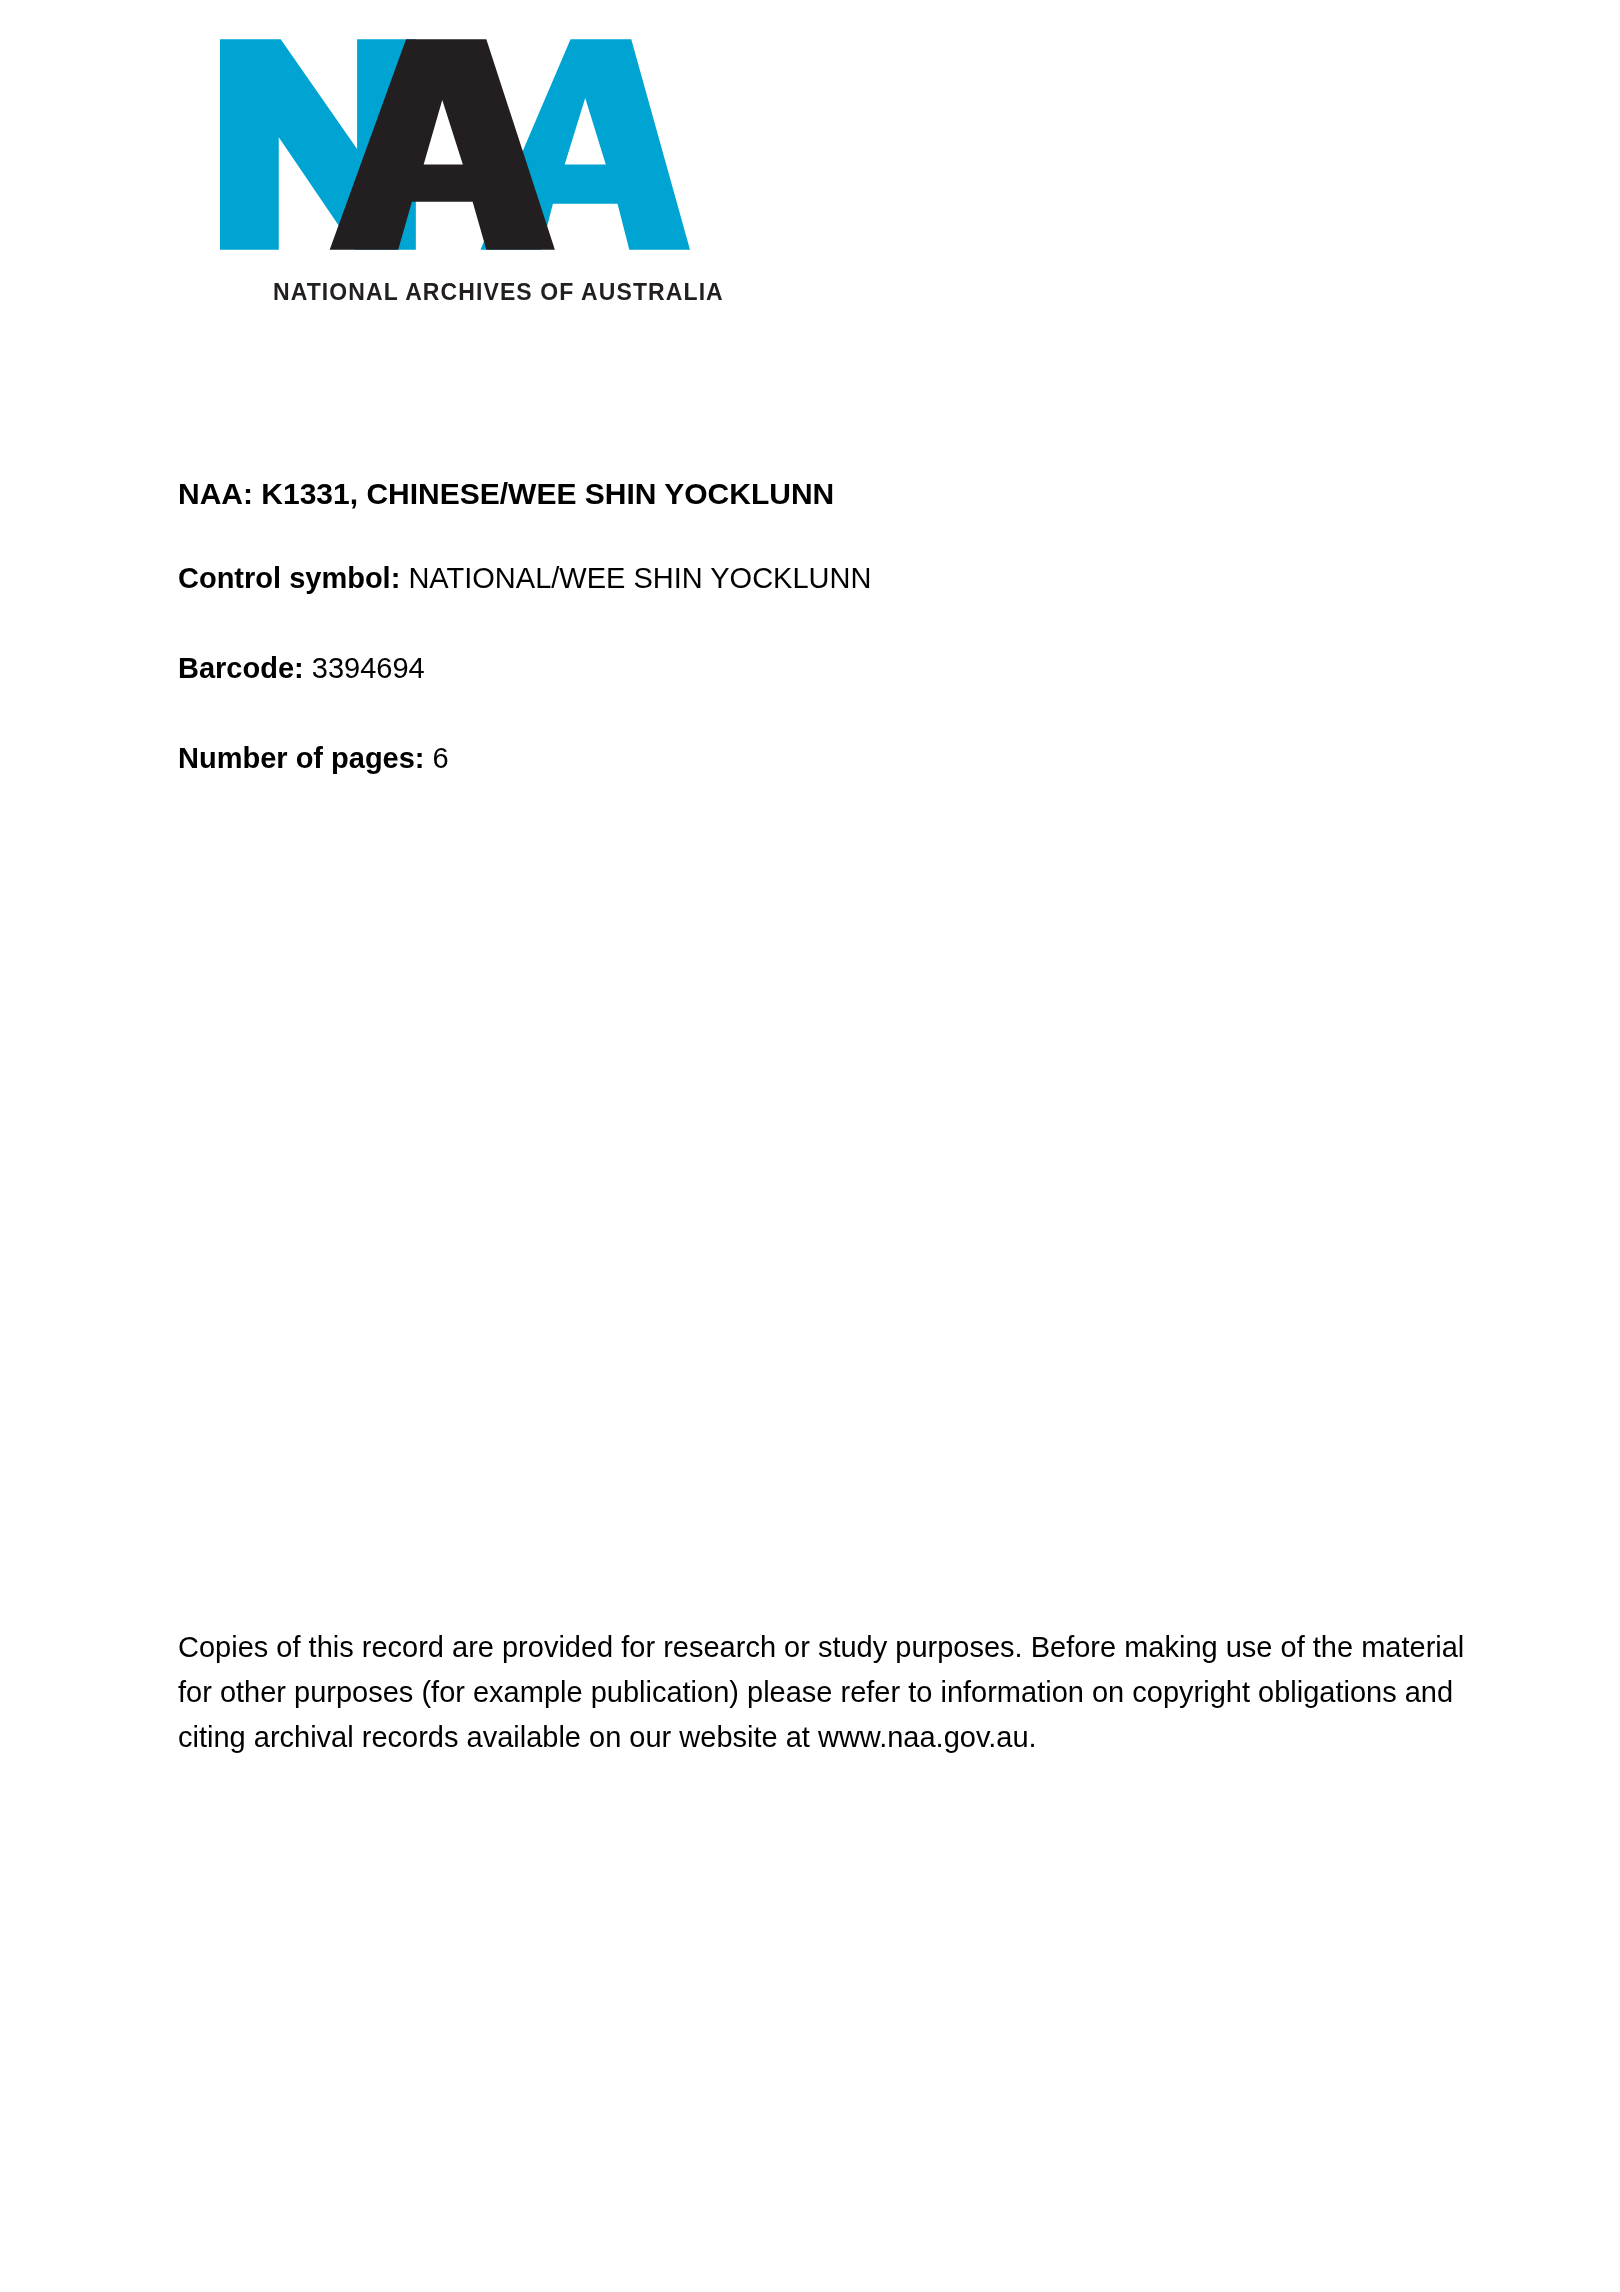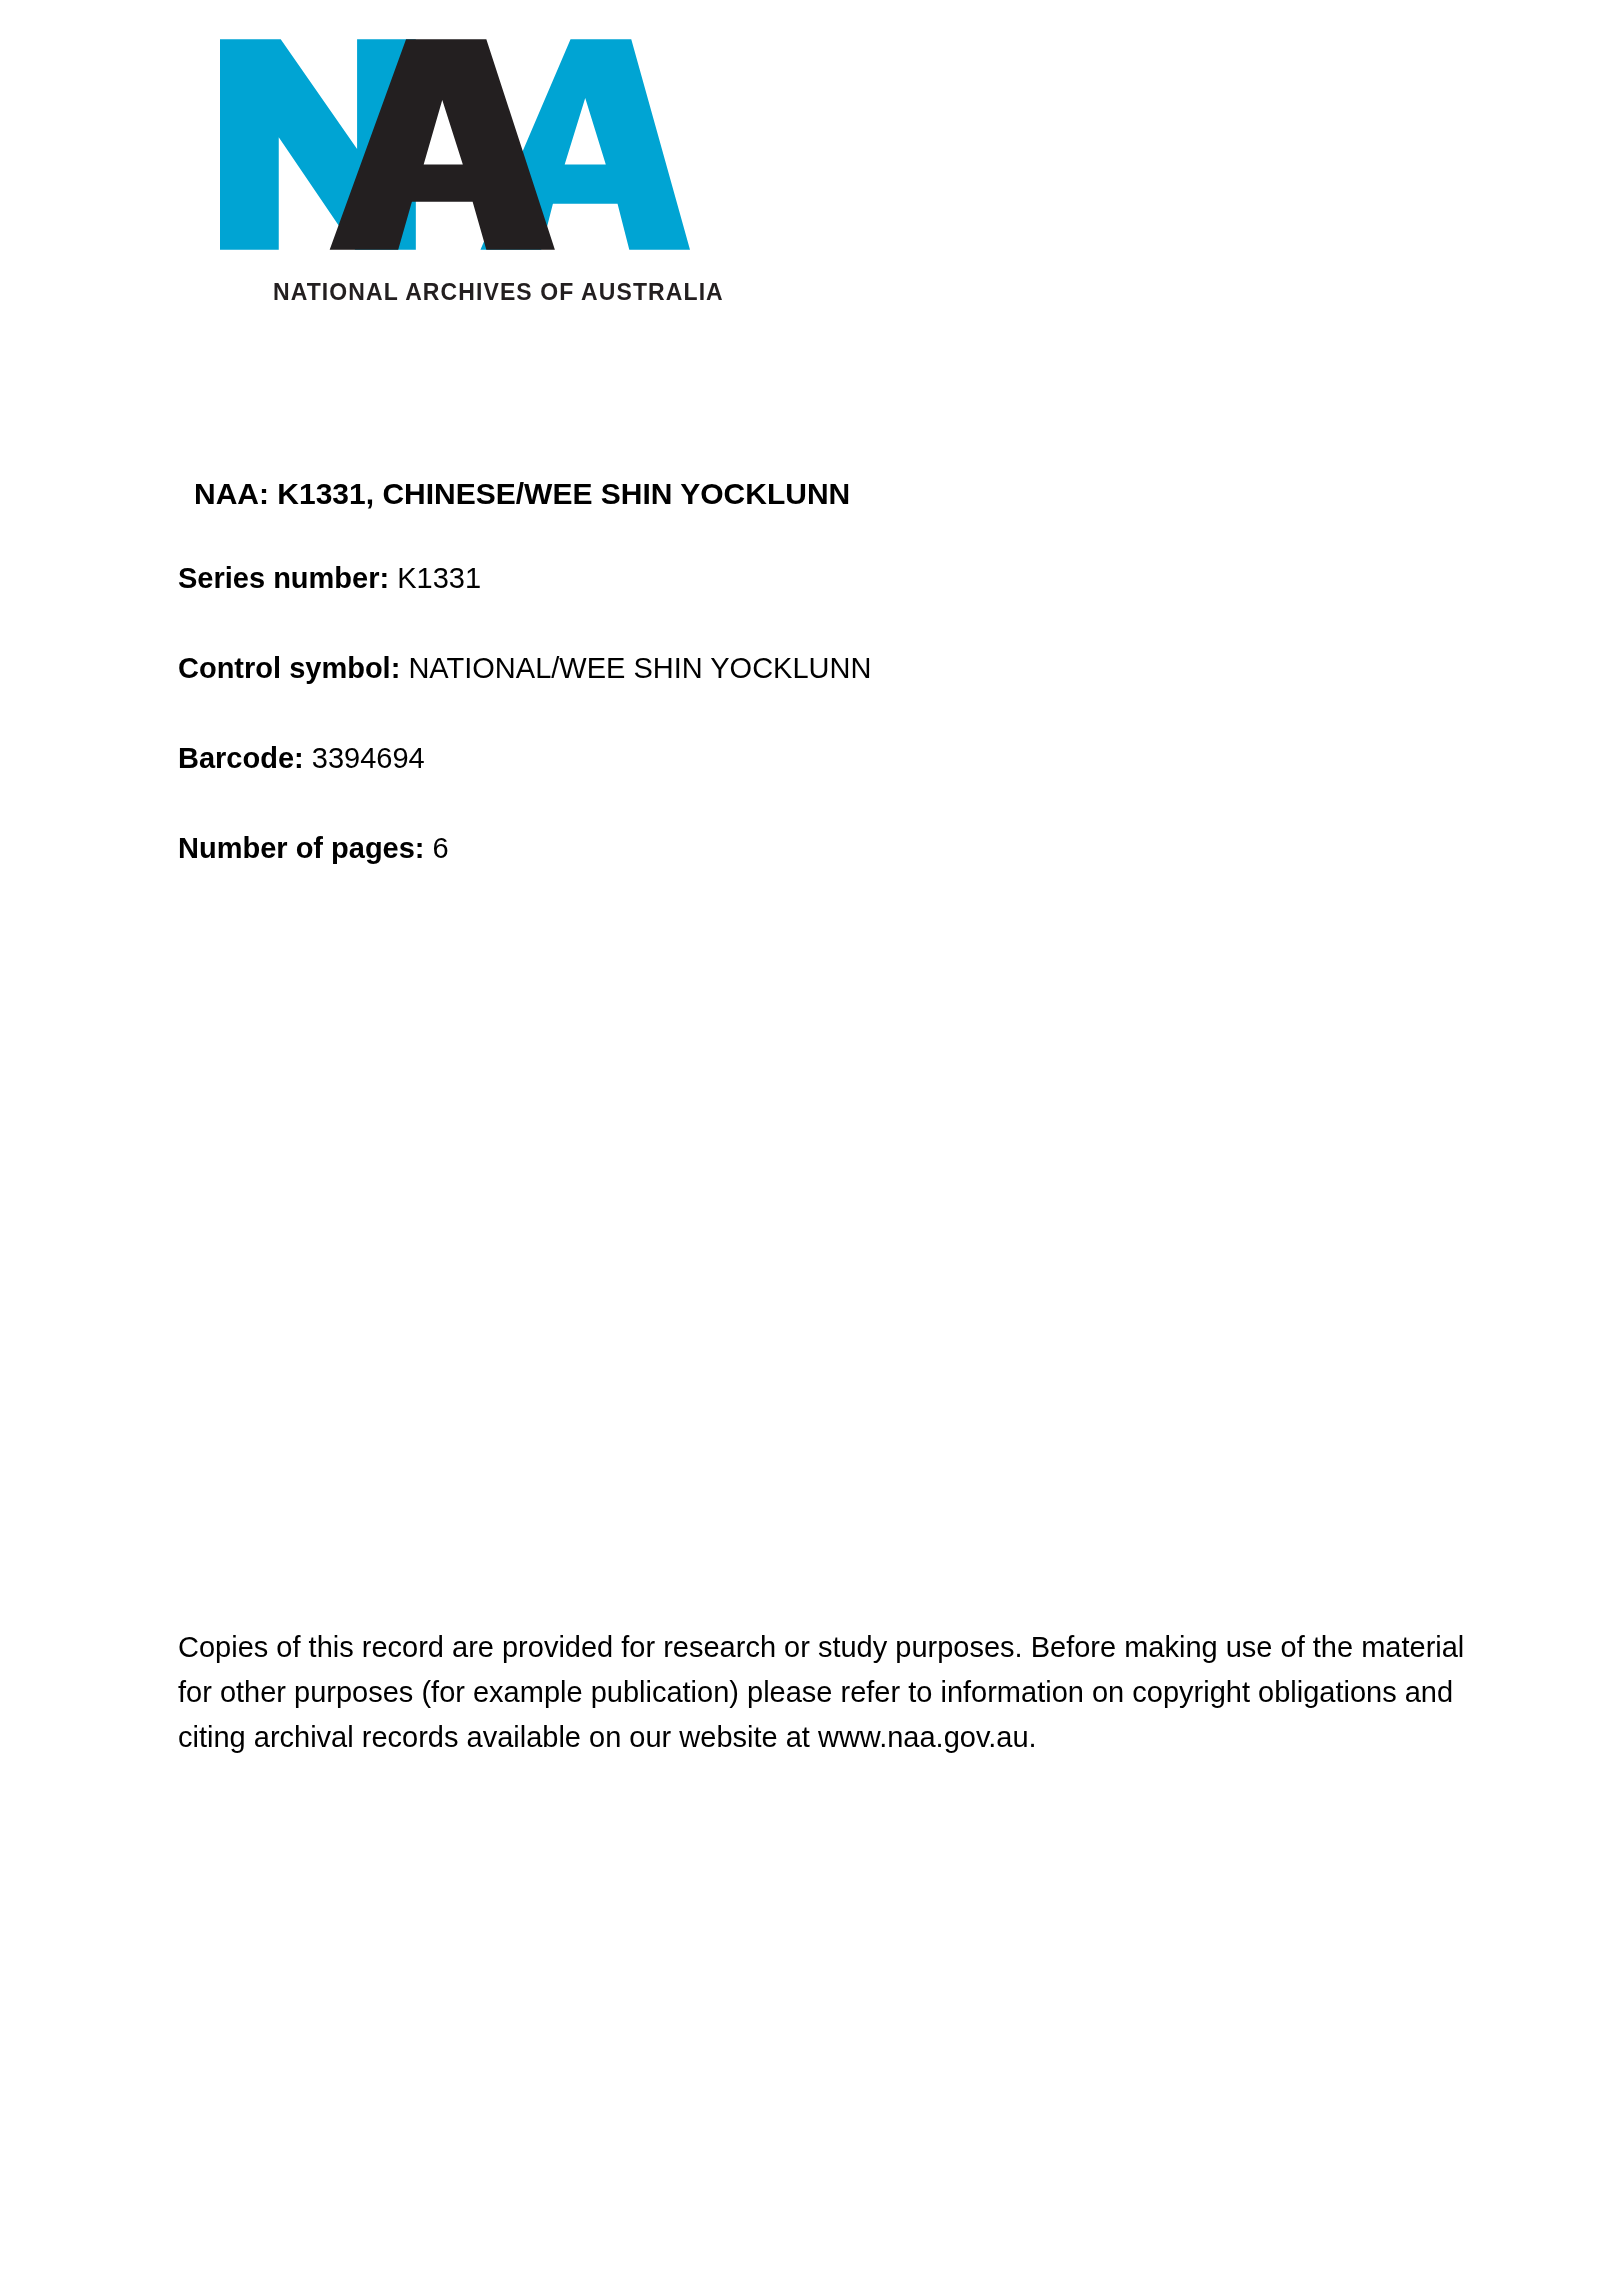--- a/index.html
+++ b/index.html
@@ -59,21 +59,21 @@
     position: absolute;
     left: 178px;
     top: 476px;
     width: 1294px;
   }
 
   .doc-title {
     font-size: 30px;
     font-weight: bold;
     line-height: 1.22;
-    margin: 0 0 47px 16px;
+    margin: 0 0 47px 0;
     color: #000;
   }
 
   .meta-row {
     font-size: 29px;
     line-height: 1.25;
     margin: 0 0 54px 0;
     color: #000;
   }
   .meta-row:last-child { margin-bottom: 0; }
@@ -123,23 +123,20 @@
       </svg>
     </div>
 
     <div class="logo-tagline">NATIONAL ARCHIVES OF AUSTRALIA</div>
   </div>
 
   <div class="content">
 
     <h1 class="doc-title">NAA: K1331, CHINESE/WEE SHIN YOCKLUNN</h1>
 
-    <p class="meta-row">
-      <span class="meta-label">Series number:</span><span> </span><span class="meta-value">K1331</span>
-    </p>
 
     <p class="meta-row">
       <span class="meta-label">Control symbol:</span><span> </span><span class="meta-value">NATIONAL/WEE SHIN YOCKLUNN</span>
     </p>
 
     <p class="meta-row">
       <span class="meta-label">Barcode:</span><span> </span><span class="meta-value">3394694</span>
     </p>
 
     <p class="meta-row">

